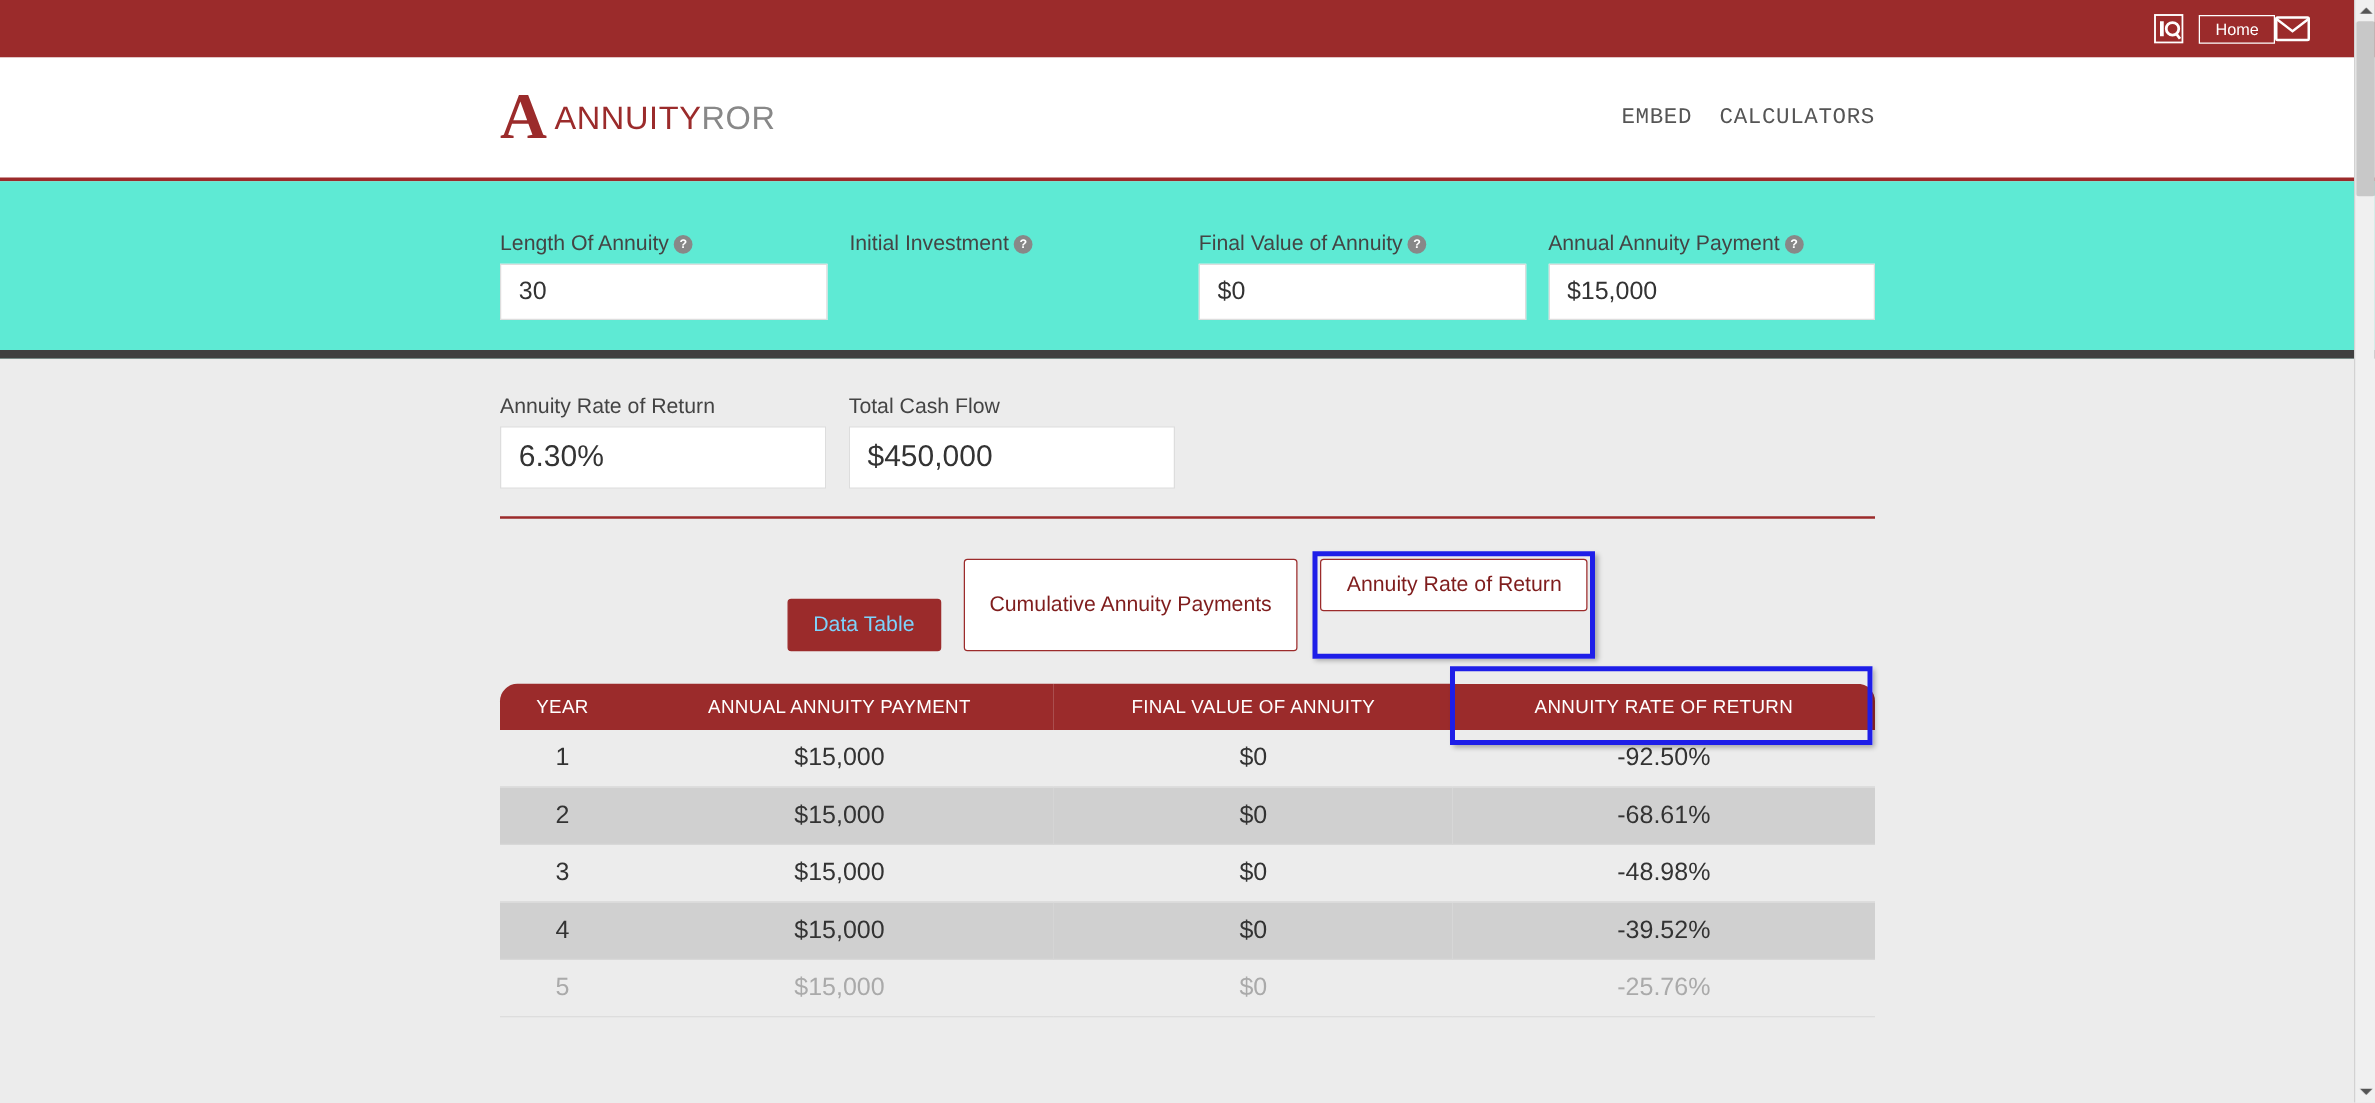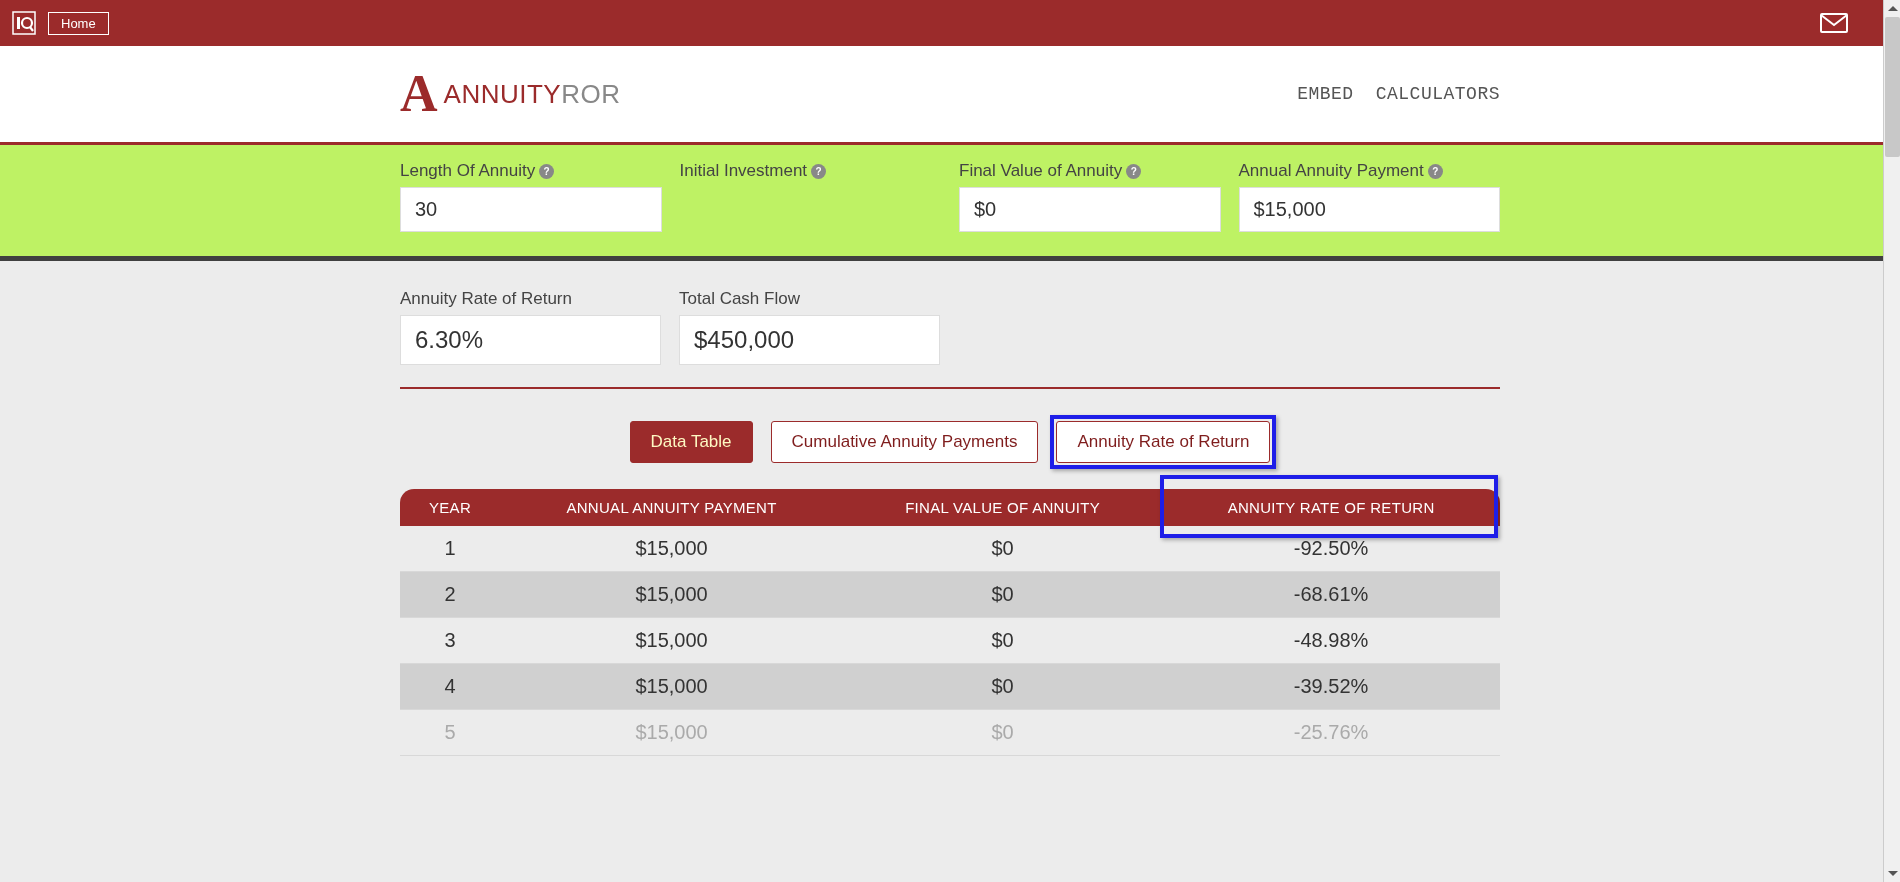--- a/index.html
+++ b/index.html
@@ -1,51 +1,51 @@
 <!DOCTYPE html>
 <html><head>
 <meta charset="utf-8">
 <style>
   * { box-sizing: border-box; margin: 0; padding: 0; }
   body { font-family: "Segoe UI", Arial, sans-serif; background: #ececec; color: #333; }
   
-  .topbar { background: #9b2b2b; height: 46px; display: flex; align-items: center; padding: 0 12px; justify-content: space-between; }
+  .topbar { background: #9b2b2b; height: 46px; display: flex; align-items: center; padding: 0 12px; justify-content: flex-end; }
   .topbar-left { display: flex; align-items: center; gap: 12px; }
   .iq-logo { width: 24px; height: 24px; fill: #fff; }
   .home-btn { border: 1px solid #fff; color: #fff; background: transparent; padding: 3px 12px; font-size: 13px; cursor: pointer; }
   .mail-icon { width: 28px; height: 22px; stroke: #fff; fill: none; stroke-width: 2; cursor: pointer; margin-right: 40px; }
   
   .header { background: #fff; padding: 22px 0; border-bottom: 3px solid #9b2b2b; }
   .header-inner { max-width: 1100px; margin: 0 auto; display: flex; justify-content: space-between; align-items: center; }
   .logo { display: flex; align-items: center; gap: 6px; }
   .logo-a { font-size: 52px; font-weight: 900; color: #9b2b2b; font-family: Georgia, serif; line-height: 1; }
   .logo-text { font-size: 26px; font-weight: 400; letter-spacing: 0.5px; }
   .logo-text .ann { color: #9b2b2b; }
   .logo-text .ror { color: #888; }
   .nav { display: flex; gap: 22px; font-family: Liberation Mono, monospace; }
   .nav a { color: #555; text-decoration: none; font-size: 18px; letter-spacing: 0.5px; }
   
-  .inputs-section { padding: 16px 0 24px; border-bottom: 5px solid #404040; background: #bef264; }
+  .inputs-section { padding: 40px 0 24px; border-bottom: 7px solid #404040; background: #5eead4; }
   .inputs-inner { max-width: 1100px; margin: 0 auto; display: flex; gap: 18px; }
   .input-group { flex: 1; display: flex; flex-direction: column; gap: 6px; }
   .input-label { font-size: 17px; color: #444; display: flex; align-items: center; gap: 4px; }
   .help-icon { width: 15px; height: 15px; border-radius: 50%; background: #888; color: #fff; display: inline-flex; align-items: center; justify-content: center; font-size: 10px; font-weight: bold; }
   .input-field { background: #fff; border: 1px solid #ddd; padding: 10px 14px; font-size: 20px; color: #333; width: 100%; }
   
   .results-section { padding: 28px 0 0; background: #ececec; }
   .results-inner { max-width: 1100px; margin: 0 auto; }
   .results-row { display: flex; gap: 18px; border-bottom: 2px solid #9b2b2b; padding-bottom: 22px; }
   .result-group { display: flex; flex-direction: column; gap: 6px; }
   .result-group.half { width: calc(25% - 14px); }
   .result-label { font-size: 17px; color: #444; }
   .result-value { background: #fff; border: 1px solid #ddd; padding: 10px 14px; font-size: 24px; font-weight: 500; }
   
   .tabs { display: flex; justify-content: center; gap: 18px; padding: 32px 0 26px; }
   .tab-btn { padding: 10px 20px; font-size: 17px; border: 1.5px solid #9b2b2b; background: #fff; color: #7f1d1d; cursor: pointer; border-radius: 3px; }
-  .tab-btn.active { background: #9b2b2b; color: #fef9c3; }
+  .tab-btn.active { background: #9b2b2b; color: #7dd3fc; margin-top: 32px; }
   .highlight-box { position: relative; }
   .highlight-box::after { content: ''; position: absolute; top: -6px; left: -6px; right: -6px; bottom: -6px; border: 4px solid #1e1ee8; pointer-events: none; box-shadow: 2px 2px 4px rgba(0,0,0,0.3); }
   
   .table-wrap { max-width: 1100px; margin: 0 auto; }
   .data-table { width: 100%; border-collapse: collapse; }
   .data-table thead th { background: #9b2b2b; color: #fff; font-weight: 500; font-size: 15px; padding: 10px 4px; text-align: center; letter-spacing: 0.3px; }
   .data-table thead th:first-child { border-radius: 14px 0 0 0; width: 100px; }
   .data-table thead th:last-child { border-radius: 0 14px 0 0; }
   .data-table tbody td { padding: 11px 8px; font-size: 20px; text-align: center; border-bottom: 1px solid #d8d8d8; }
   .data-table tbody tr:nth-child(even) { background: #d0d0d0; }

